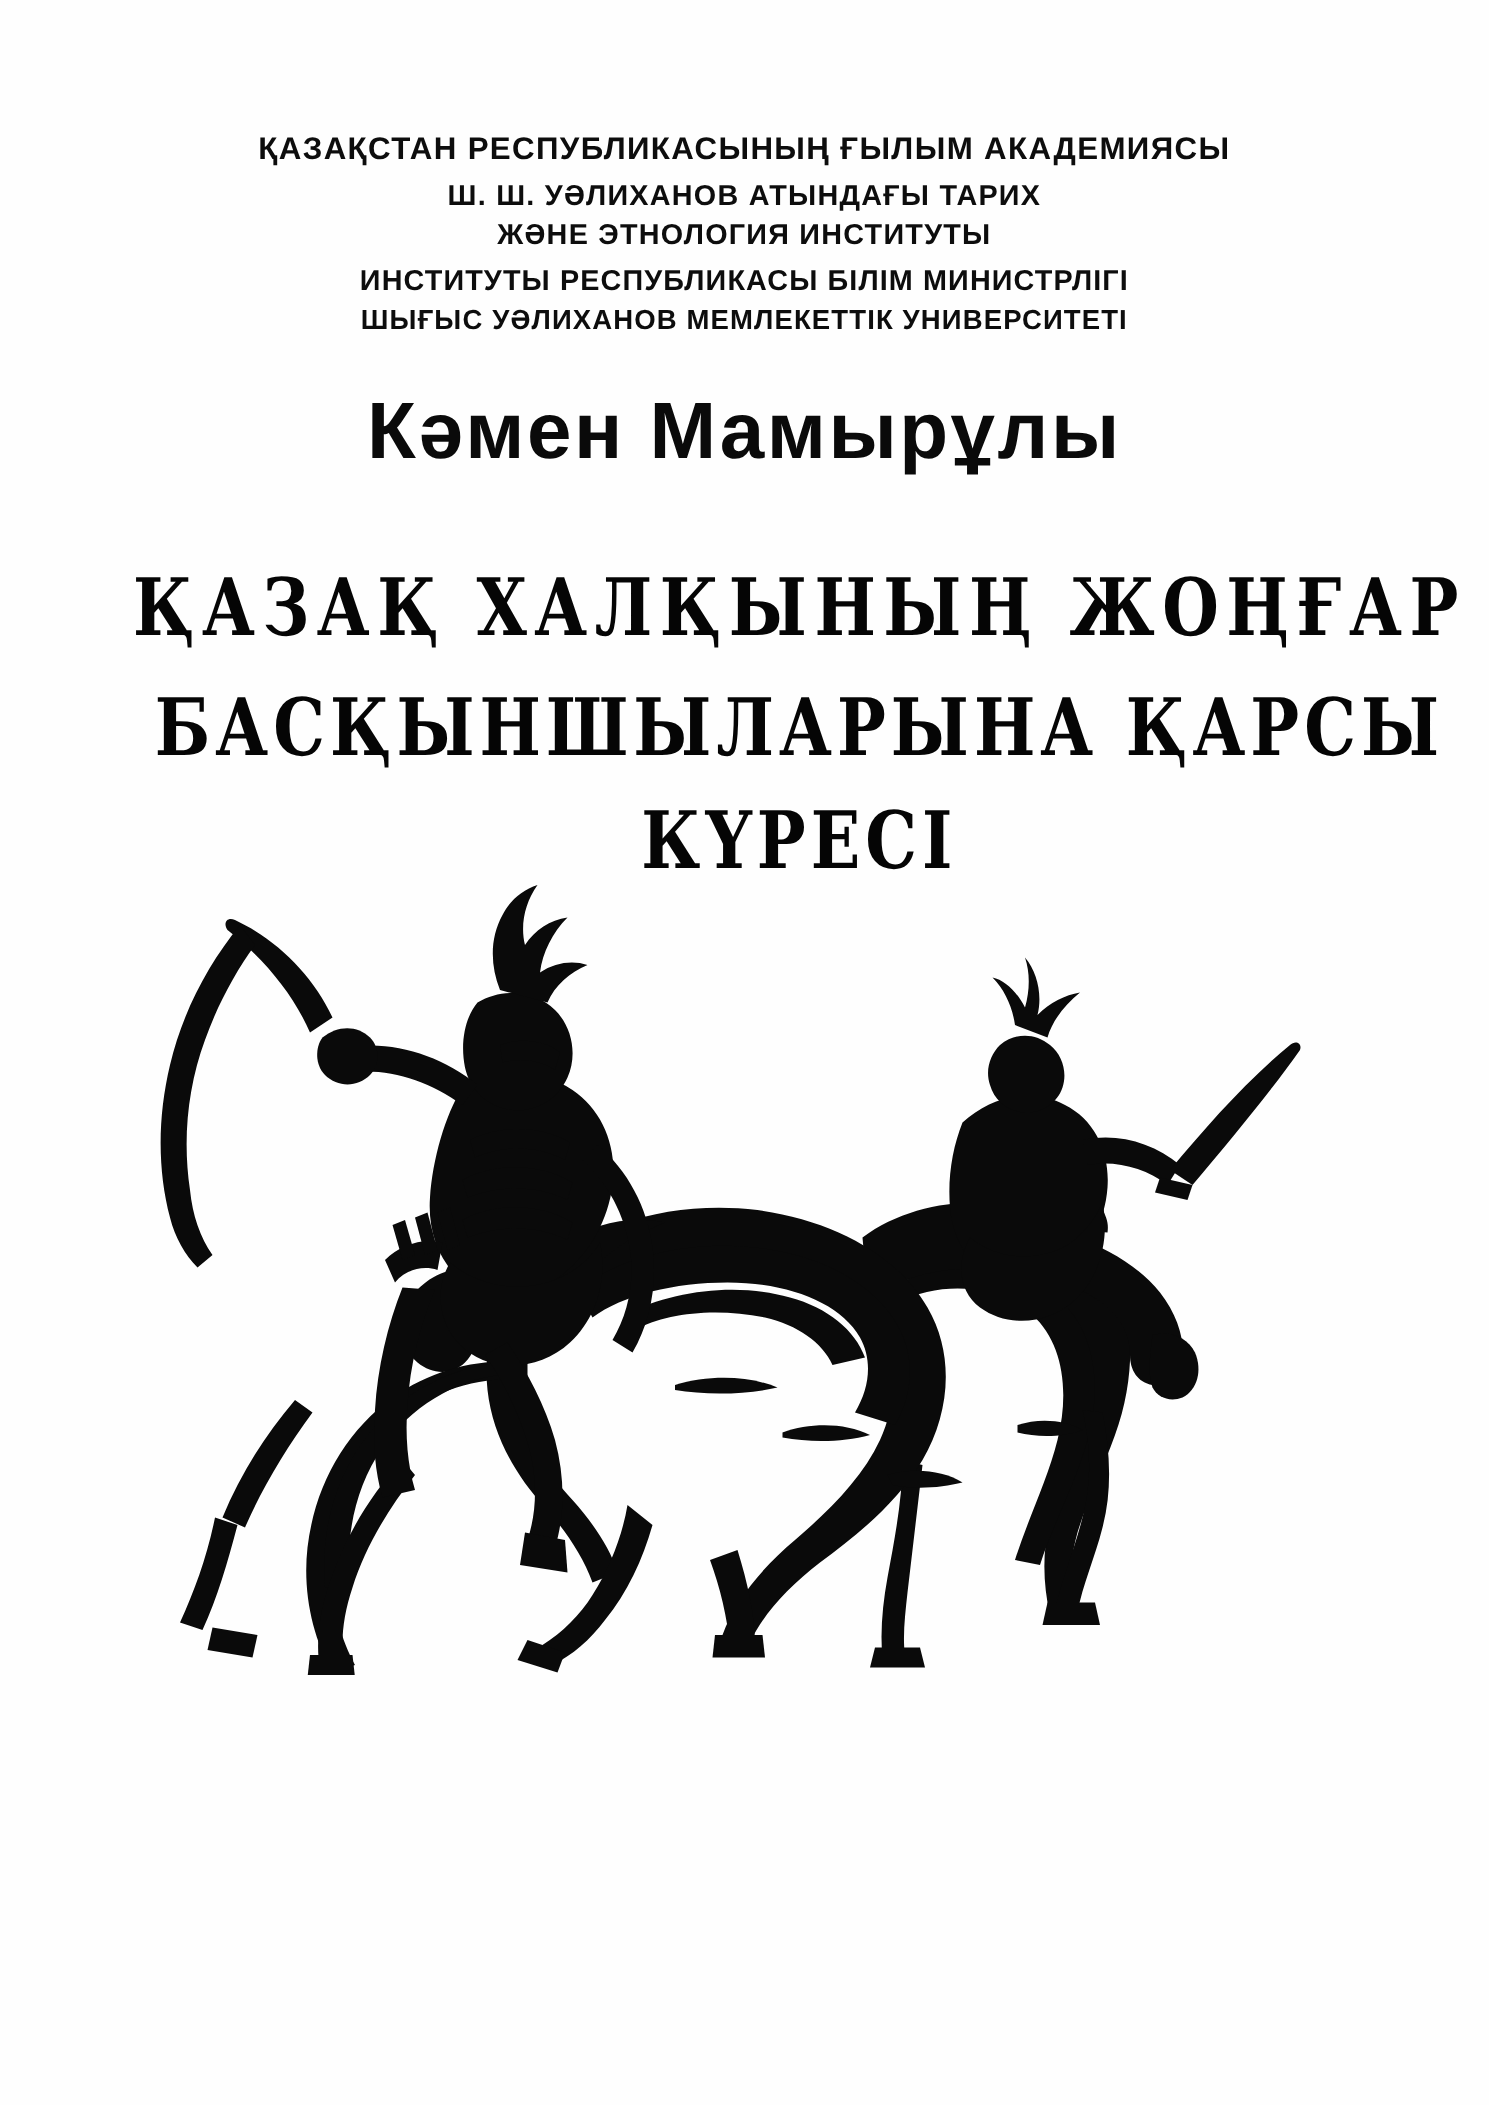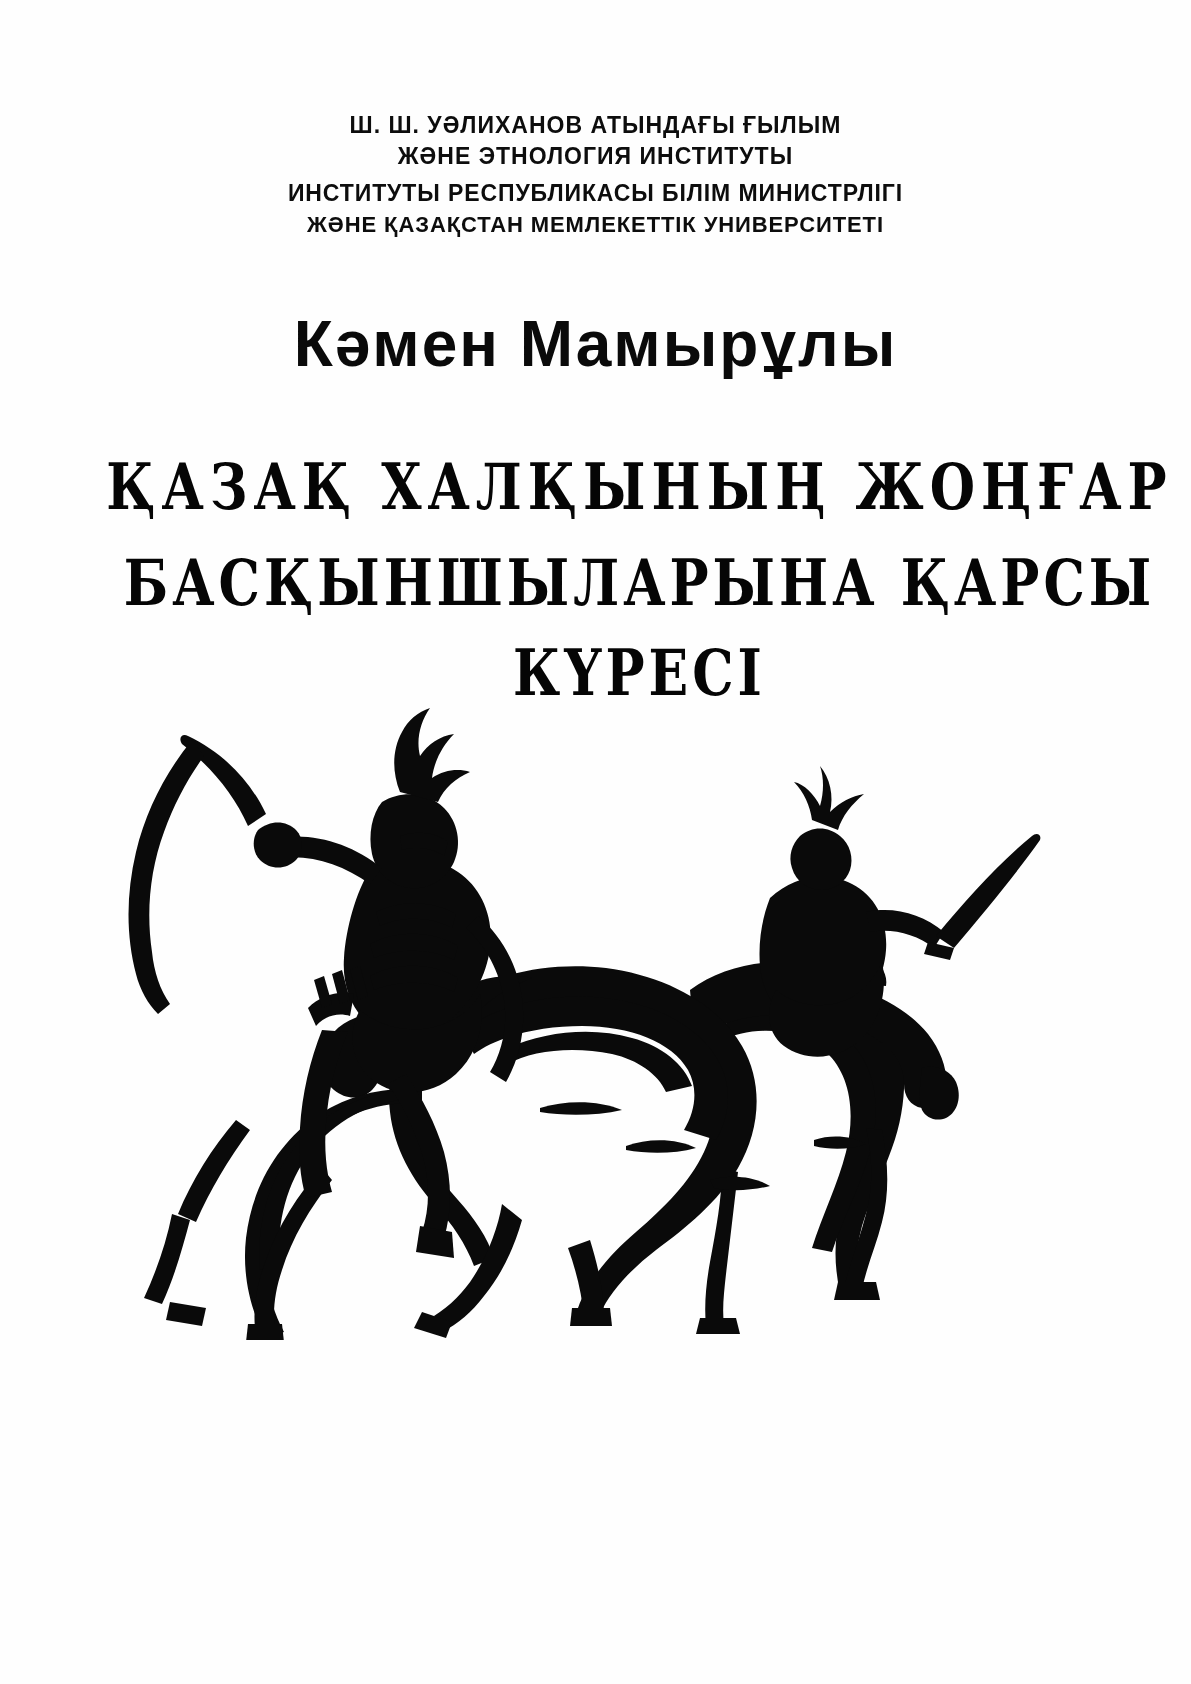--- a/index.html
+++ b/index.html
@@ -94,24 +94,25 @@
     width: 100%;
     height: 100%;
   }
 </style>
 </head>
 <body>
 
 <div class="page">
 
   <div class="header">
-    <div class="line l2">Ш. Ш. УӘЛИХАНОВ АТЫНДАҒЫ ҒЫЛЫМ</div>
+    <div class="line l1">ҚАЗАҚСТАН РЕСПУБЛИКАСЫНЫҢ ҒЫЛЫМ АКАДЕМИЯСЫ</div>
+    <div class="line l2">Ш. Ш. УӘЛИХАНОВ АТЫНДАҒЫ ТАРИХ</div>
     <div class="line l3">ЖӘНЕ ЭТНОЛОГИЯ ИНСТИТУТЫ</div>
     <div class="line l4">ИНСТИТУТЫ РЕСПУБЛИКАСЫ БІЛІМ МИНИСТРЛІГІ</div>
-    <div class="line l5">ЖӘНЕ ҚАЗАҚСТАН МЕМЛЕКЕТТІК УНИВЕРСИТЕТІ</div>
+    <div class="line l5">ШЫҒЫС УӘЛИХАНОВ МЕМЛЕКЕТТІК УНИВЕРСИТЕТІ</div>
   </div>
 
   <div class="author">Кәмен Мамырұлы</div>
 
   <div class="title">
     <div class="tline t1">ҚАЗАҚ ХАЛҚЫНЫҢ ЖОҢҒАР</div>
     <div class="tline t2">БАСҚЫНШЫЛАРЫНА ҚАРСЫ КҮРЕСІ</div>
   </div>
 
   <div class="illustration">

